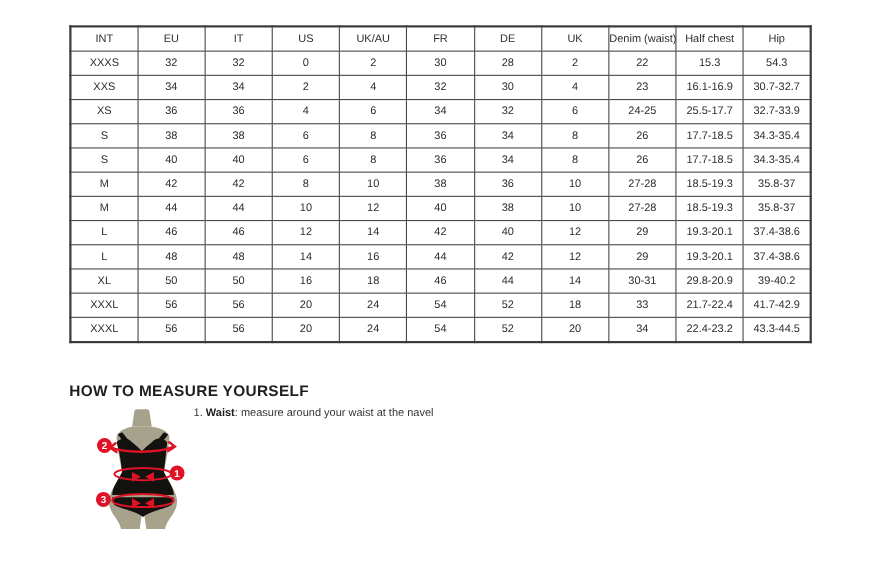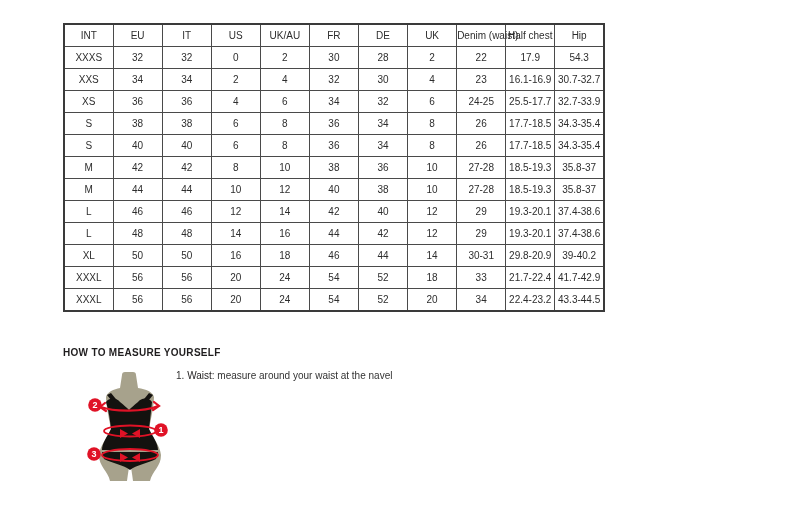--- a/index.html
+++ b/index.html
@@ -4,48 +4,48 @@
 <style>
   html,body{margin:0;padding:0;}
   body{
     width:798px;height:519px;position:relative;
     background:#ffffff;
     font-family:"Liberation Sans", sans-serif;
     color:#2d2d2d;
   }
   
   .size-table{
-    position:absolute;left:63px;top:23px;width:542px;
+    position:absolute;left:63px;top:23px;width:675px;
     border-collapse:collapse;table-layout:fixed;
     border:2px solid #3a3a3a;
   }
   .size-table th,.size-table td{
     border:1px solid #4a4a4a;
     height:21px;padding:0;
     text-align:center;vertical-align:middle;
     font-size:10px;font-weight:400;color:#2d2d2d;
     white-space:nowrap;overflow:visible;
   }
   
   .measure-heading{
     position:absolute;left:63px;top:347px;
-    font-size:10px;font-weight:700;letter-spacing:.3px;
+    font-size:14px;font-weight:700;letter-spacing:.3px;
     color:#1f1d1e;
   }
   .measure-figure{
     position:absolute;left:74px;top:371px;width:112px;height:132px;
   }
   .measure-list{
     position:absolute;left:176px;top:370px;
     list-style:none;margin:0;padding:0;
   }
   .measure-list li{
     font-size:10px;color:#333;margin:0 0 7px 0;line-height:11px;
   }
-  .measure-list .lbl{font-weight:400;color:#1f1d1e;}
+  .measure-list .lbl{font-weight:700;color:#1f1d1e;}
 </style>
 </head>
 <body>
 
 <table class="size-table">
   <thead>
     <tr>
         <th>INT</th>
         <th>EU</th>
         <th>IT</th>
@@ -63,21 +63,21 @@
       <tr>
         <td>XXXS</td>
         <td>32</td>
         <td>32</td>
         <td>0</td>
         <td>2</td>
         <td>30</td>
         <td>28</td>
         <td>2</td>
         <td>22</td>
-        <td>17.9</td>
+        <td>15.3</td>
         <td>54.3</td>
       </tr>
       <tr>
         <td>XXS</td>
         <td>34</td>
         <td>34</td>
         <td>2</td>
         <td>4</td>
         <td>32</td>
         <td>30</td>

